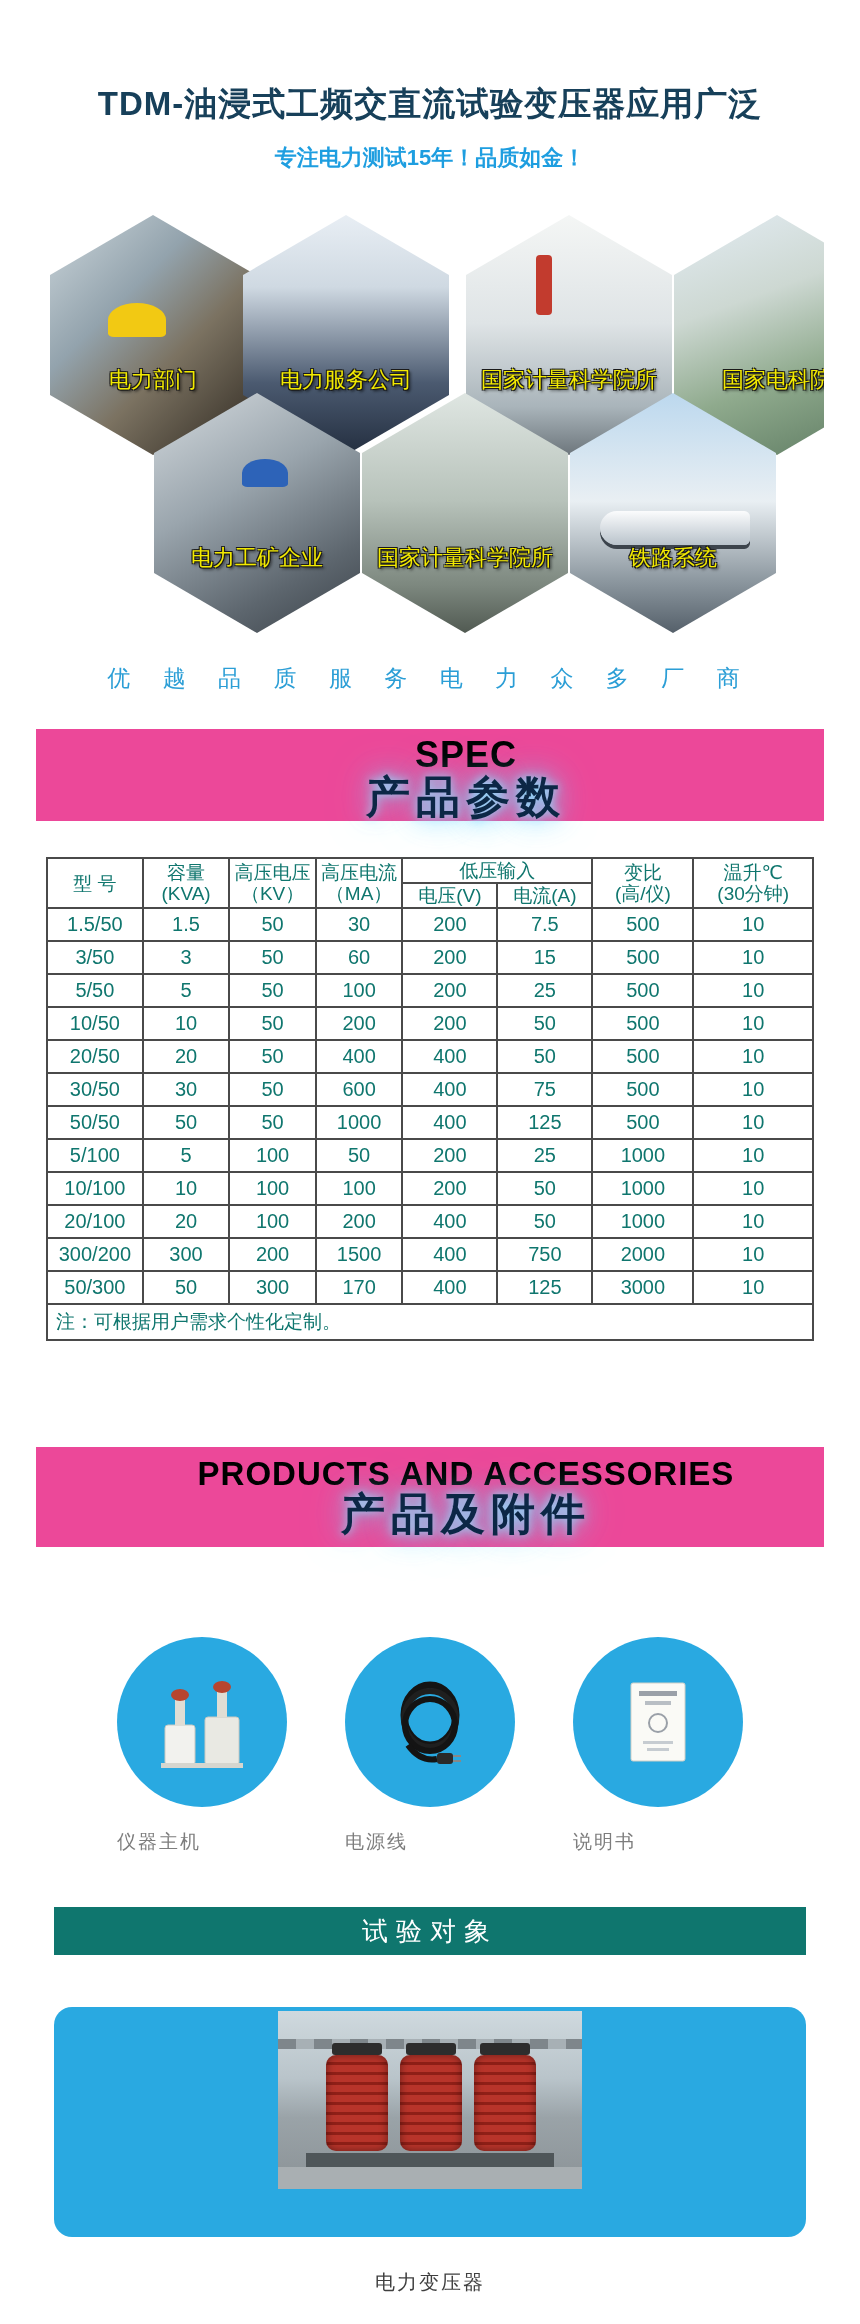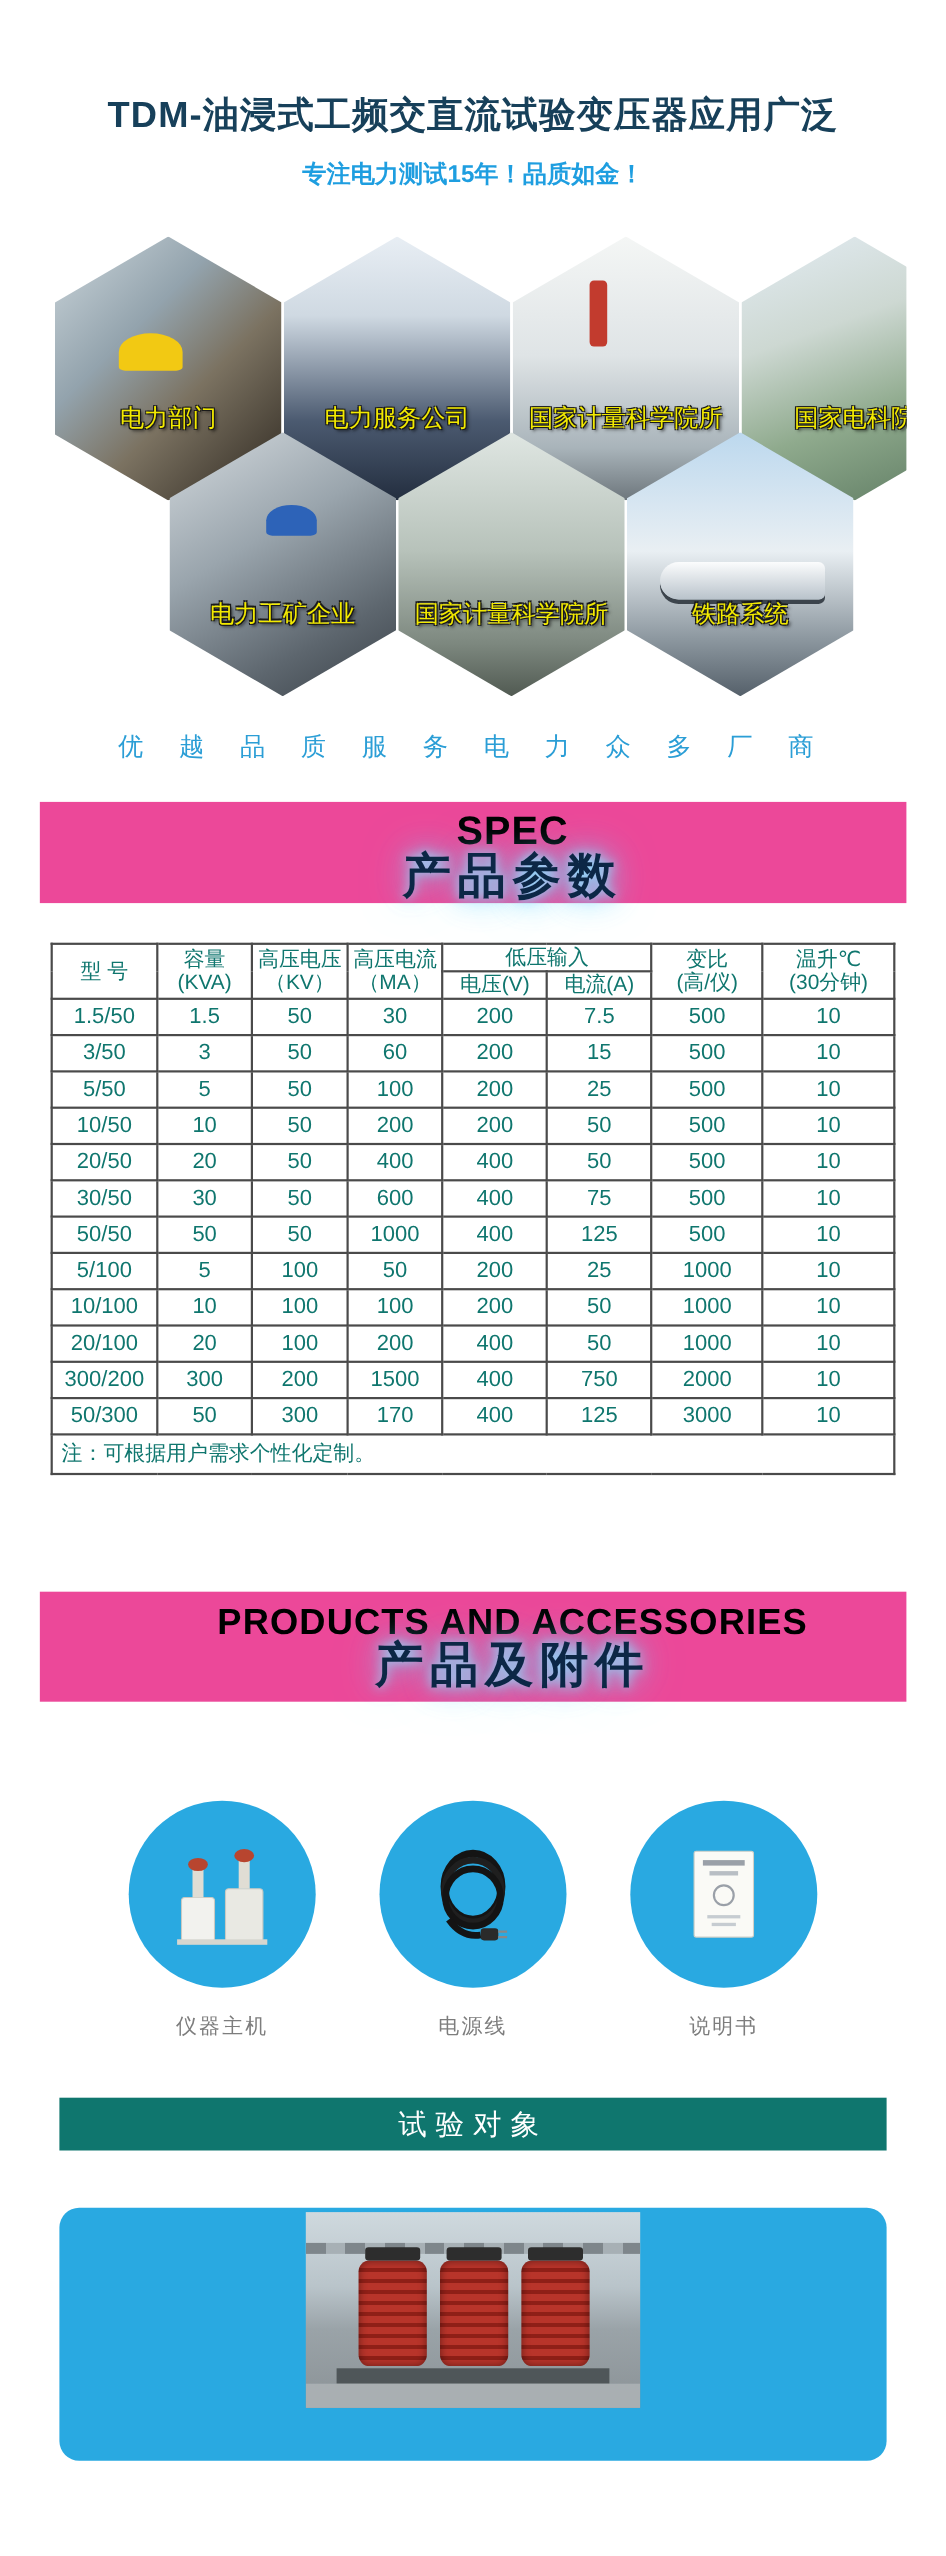--- a/index.html
+++ b/index.html
@@ -8,21 +8,21 @@
 
   
   .main-title { padding-top:82px; text-align:center; font-size:33px; font-weight:bold; color:#17405a; letter-spacing:1px; }
   .sub-title  { margin-top:16px; text-align:center; font-size:22px; font-weight:bold; color:#1e9ee0; }
 
   
   .hex-cluster { position:relative; width:850px; height:418px; margin:42px auto 0 auto; }
   .hex { position:absolute; width:206px; height:240px;
          clip-path:polygon(50% 0, 100% 25%, 100% 75%, 50% 100%, 0 75%, 0 25%); }
   .hex:nth-of-type(1){ left:14px;  top:0; }
-  .hex:nth-of-type(2){ left:222px; top:0; }
+  .hex:nth-of-type(2){ left:207px; top:0; }
   .hex:nth-of-type(3){ left:430px; top:0; }
   .hex:nth-of-type(4){ left:638px; top:0; }
   .hex:nth-of-type(5){ left:118px; top:178px; }
   .hex:nth-of-type(6){ left:326px; top:178px; }
   .hex:nth-of-type(7){ left:534px; top:178px; }
   .hex-photo { position:absolute; inset:0; }
   .p0 { background:linear-gradient(135deg,#ccd6db 0%,#93a3ad 35%,#7b7261 60%,#4a4338 85%), radial-gradient(circle at 38% 42%, #f2c913 0 14%, transparent 15%); background-blend-mode:normal; }
   .p0::after { content:""; position:absolute; left:58px; top:88px; width:58px; height:34px; border-radius:50% 50% 10% 10%; background:#f2c913; }
   .p1 { background:linear-gradient(180deg,#e8eef4 0%,#cfd9e2 30%,#4b5a70 70%,#232e3f 100%); }
   .p2 { background:linear-gradient(180deg,#f4f6f5 0%,#dfe4e6 45%,#a9b4ba 80%,#6d767c 100%); }
@@ -53,21 +53,21 @@
   table.spec { width:100%; border-collapse:collapse; table-layout:fixed; color:#0f766e; }
   table.spec th, table.spec td { border:2px solid #4a4a4a; text-align:center; font-weight:normal; }
   table.spec th { font-size:19px; line-height:21px; padding:1px 0; }
   table.spec td { font-size:20px; height:31px; line-height:31px; padding:0; }
   table.spec td.note-cell { text-align:left; padding:4px 8px; font-size:19px; height:34px; line-height:26px; }
   col.c-model{width:12.5%} col.c-cap{width:11.3%} col.c-hvv{width:11.3%} col.c-hvc{width:11.3%}
   col.c-lvv{width:12.4%} col.c-lvc{width:12.4%} col.c-ratio{width:13.2%} col.c-temp{width:15.6%}
 
   
   .accessories { margin-top:90px; display:flex; justify-content:center; gap:58px; }
-  .acc-item { width:170px; text-align:center; }
+  .acc-item { width:170px; text-align:left; }
   .acc-circle { width:170px; height:170px; border-radius:50%; background:#29a9e1; display:flex; align-items:center; justify-content:center; overflow:hidden; }
   .acc-label { margin-top:22px; font-size:19px; color:#7d7d7d; letter-spacing:2px; }
 
   
   .test-banner { margin:52px auto 0 auto; width:752px; height:48px; background:#0f766e;
                  display:flex; align-items:center; justify-content:center;
                  font-size:26px; font-weight:normal; color:#ffffff; letter-spacing:8px; }
   .test-panel { margin:52px auto 0 auto; width:752px; height:230px; background:#29a9e1; border-radius:18px; position:relative; }
   .test-photo { position:absolute; left:50%; transform:translateX(-50%); top:4px; width:304px; height:178px;
                 background:linear-gradient(180deg,#cfd9de 0%,#b9c4ca 38%,#9aa3a8 60%,#8b9296 100%); overflow:hidden; }
@@ -350,14 +350,15 @@
   <div class="test-panel">
     <div class="test-photo">
       <div class="tp-steel"></div>
       <div class="coil k1"></div>
       <div class="coil k2"></div>
       <div class="coil k3"></div>
       <div class="tp-base"></div>
       <div class="tp-floor"></div>
     </div>
   </div>
+  <div class="test-caption">电力变压器</div>
 
 </div>
 
 </body></html>

